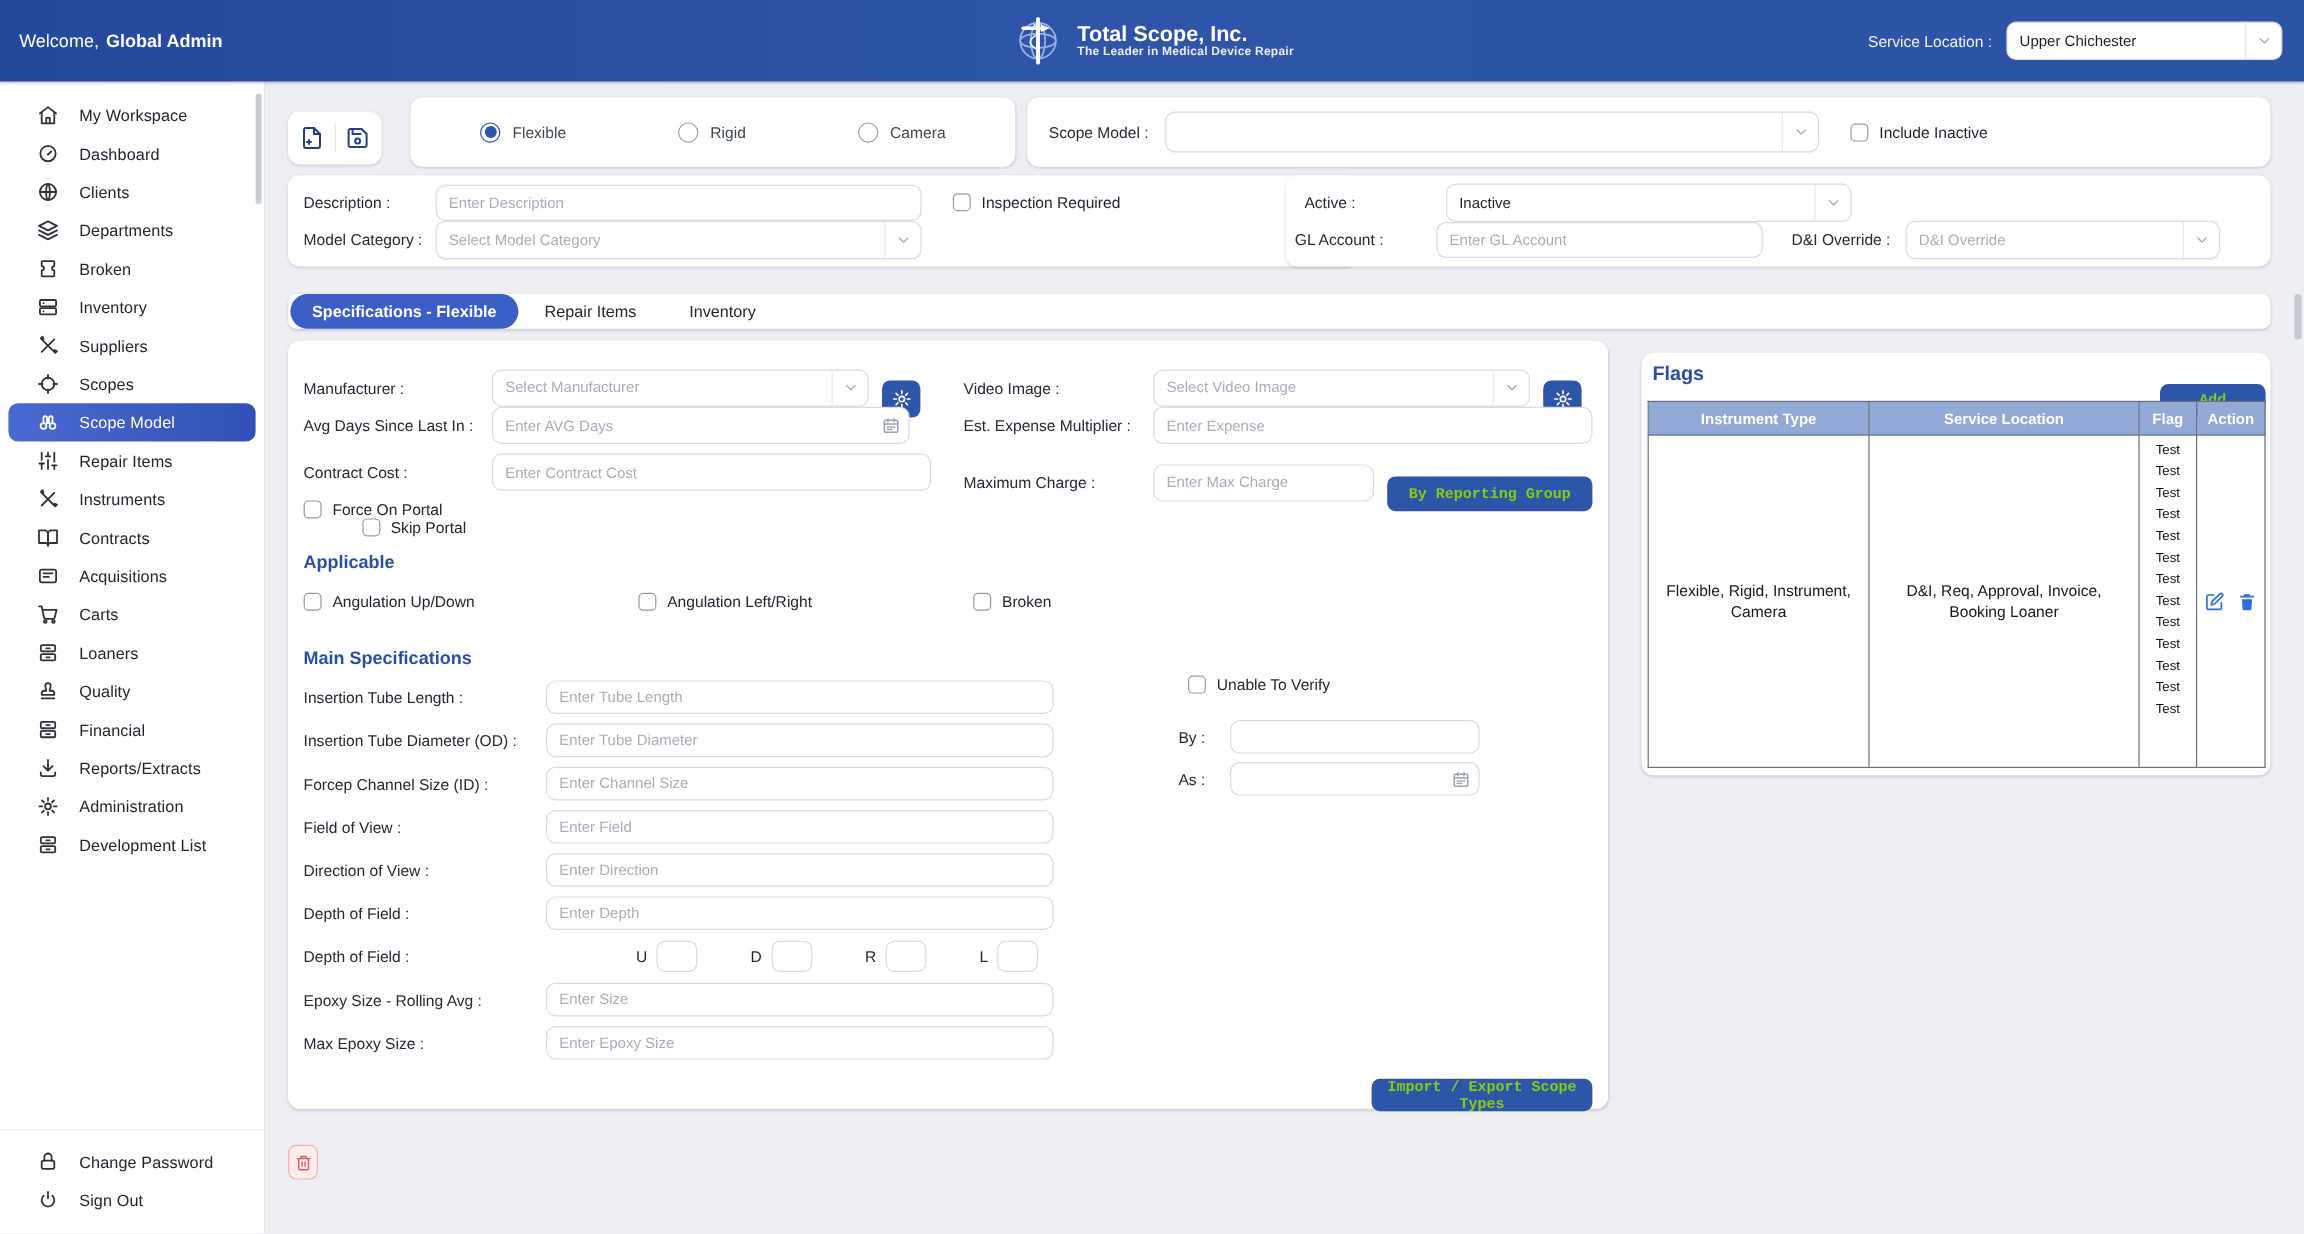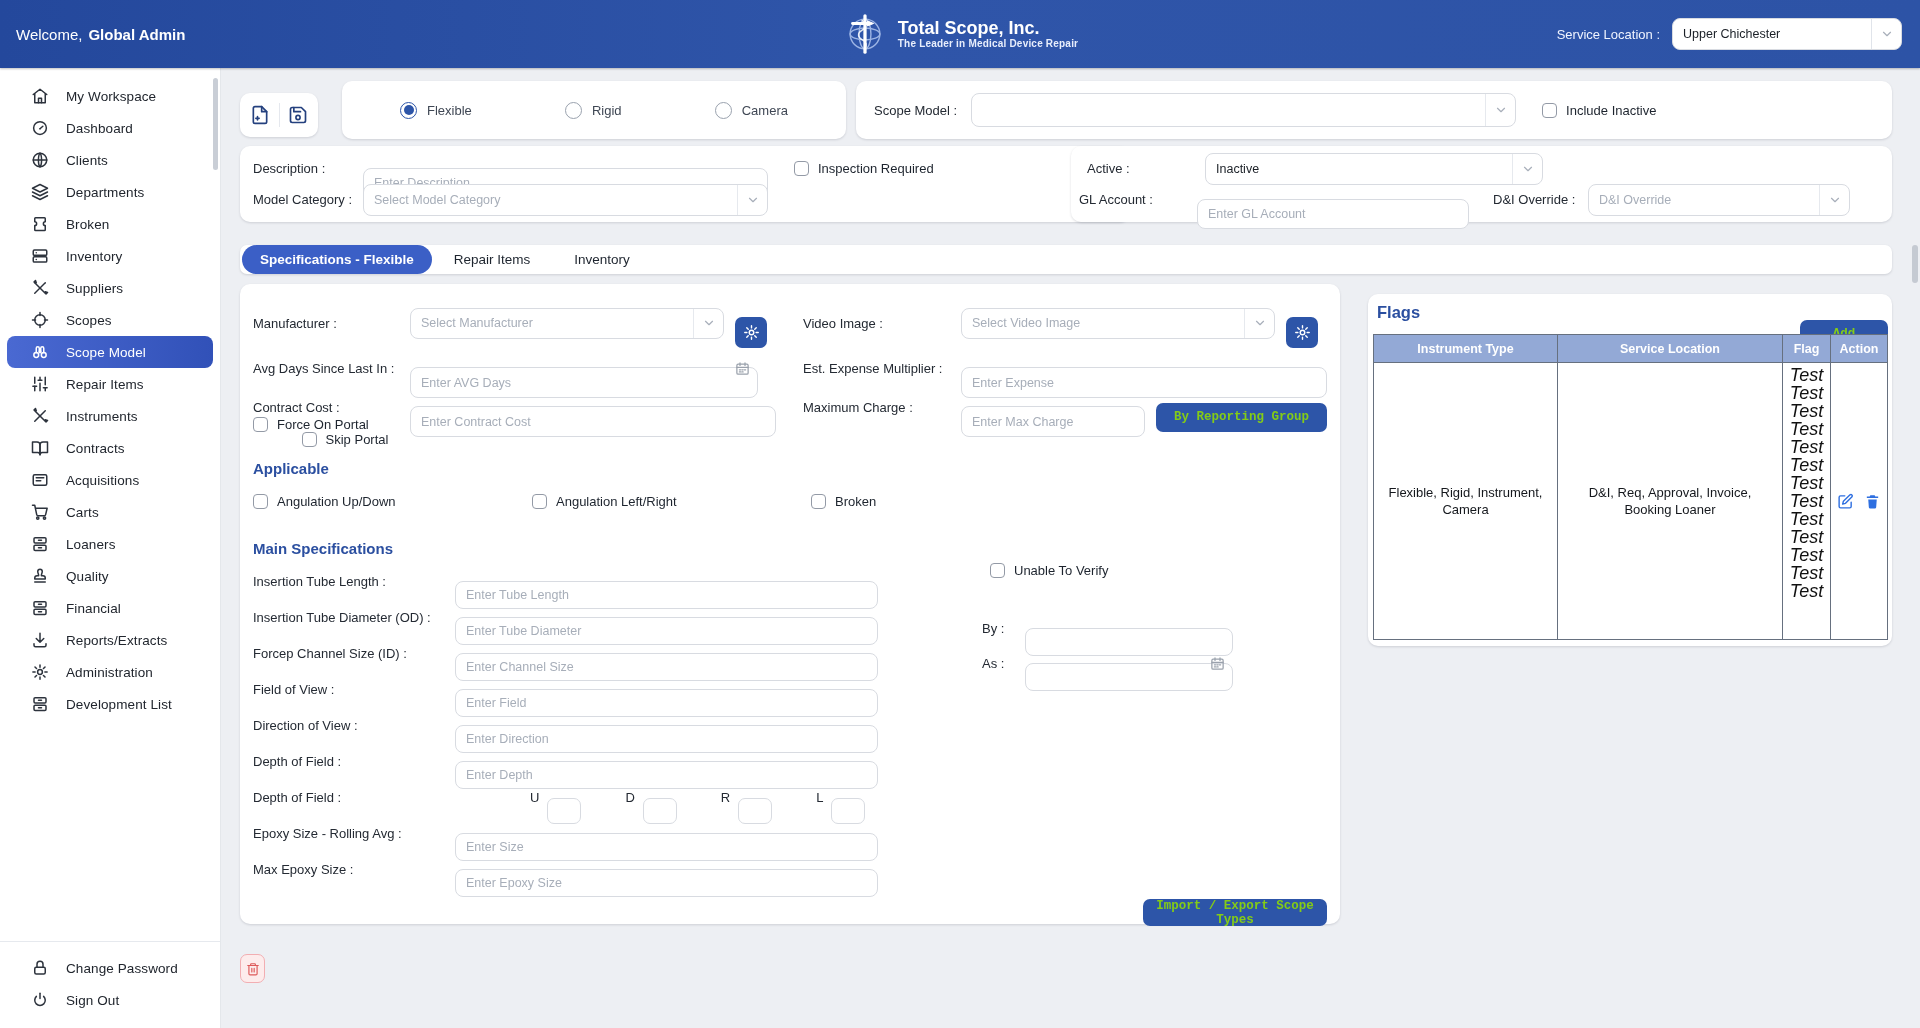--- a/index.html
+++ b/index.html
@@ -13,21 +13,21 @@
            color:#fff;font-size:15px;}
   .welcome b{margin-left:6px;font-weight:700;}
   .brand{position:absolute;left:0;right:0;top:0;height:68px;display:flex;align-items:center;justify-content:center;gap:10px;}
   .brand-title{color:#fff;font-size:18px;font-weight:700;line-height:19px;}
   .brand-sub{color:#e8eefc;font-size:10px;font-weight:700;letter-spacing:.2px;}
   .svc{position:absolute;right:18px;top:0;height:68px;display:flex;align-items:center;gap:12px;}
   .svc-label{color:#f0f4ff;font-size:13px;}
   .svc-dd{width:230px;height:34px;background:#fff;border:1px solid #fff;}
   
   .inp{height:30px;border:1px solid #d8dbe1;border-radius:8px;background:#fff;padding:0 10px;
-       font-family:"Liberation Sans",sans-serif;font-size:12.5px;color:#1b2027;outline:none;box-sizing:border-box;margin-top:28px;}
+       font-family:"Liberation Sans",sans-serif;font-size:12.5px;color:#1b2027;outline:none;box-sizing:border-box;}
   .inp::placeholder{color:#a7aeb9;}
   .inp-wrap{position:relative;display:inline-flex;align-items:center;}
   .inp-wrap .inp{width:100%;}
   .inp-icon{position:absolute;right:8px;width:15px;height:15px;color:#9aa1ac;pointer-events:none;}
   .dd{position:relative;height:32px;border:1px solid #d8dbe1;border-radius:8px;background:#fff;
       display:flex;align-items:center;padding:0 36px 0 10px;font-size:12.5px;color:#1b2027;box-sizing:border-box;cursor:pointer;}
   .dd.ph span.val{color:#a7aeb9;}
   .chev{position:absolute;right:0;top:0;bottom:0;width:29px;border-left:1px solid #e6e9ee;
         display:flex;align-items:center;justify-content:center;color:#a8afba;}
   .chev .ico{width:14px;height:14px;display:block;}
@@ -90,21 +90,21 @@
   .dof-group{display:flex;align-items:center;gap:8px;}
   
   #flagsCard{left:1368px;top:294px;width:524px;height:352px;padding:10px 5px;}
   .flags-title{position:absolute;left:9px;top:9px;font-size:16.5px;font-weight:700;color:var(--heading-blue,#2b4fa0);}
   .add-btn{position:absolute;left:432px;top:7px;width:88px;height:27px;border-radius:7px;}
   .flag-table{position:absolute;left:5px;top:40px;width:514px;border-collapse:collapse;table-layout:fixed;}
   .flag-table th{background:var(--table-header-blue,#93a9d6);color:#fff;font-size:12.5px;font-weight:700;
                  height:27px;border:1px solid #66707f;text-align:center;padding:0 2px;}
   .flag-table td{border:1px solid #66707f;background:#fff;font-size:13px;color:#15181d;text-align:center;vertical-align:middle;}
   td.flag-col{vertical-align:top;padding-top:3px;}
-  .flag-line{font-size:18px;line-height:18px;color:#111;font-style:italic;}
+  .flag-line{font-size:11px;line-height:18px;color:#111;}
   .cell-wrap{padding:4px 10px;line-height:17px;}
   .act-icons{display:flex;align-items:center;justify-content:center;gap:10px;}
   .act-icon{width:17px;height:17px;color:var(--link-icon-blue,#2e6fe0);cursor:pointer;}
   
   #trashBtn{position:absolute;left:240px;top:954px;width:25px;height:29px;background:#fdecec;
             border:1.5px solid #f2aeb2;border-radius:7px;display:flex;align-items:center;justify-content:center;cursor:pointer;box-sizing:border-box;}
   #trashBtn .ico{width:14px;height:14px;color:var(--danger-red,#dd5a5a);}
   .page-scroll{position:absolute;right:2px;top:245px;width:6px;height:38px;background:#c5cad2;border-radius:3px;z-index:6;}
 </style>
 </head>

